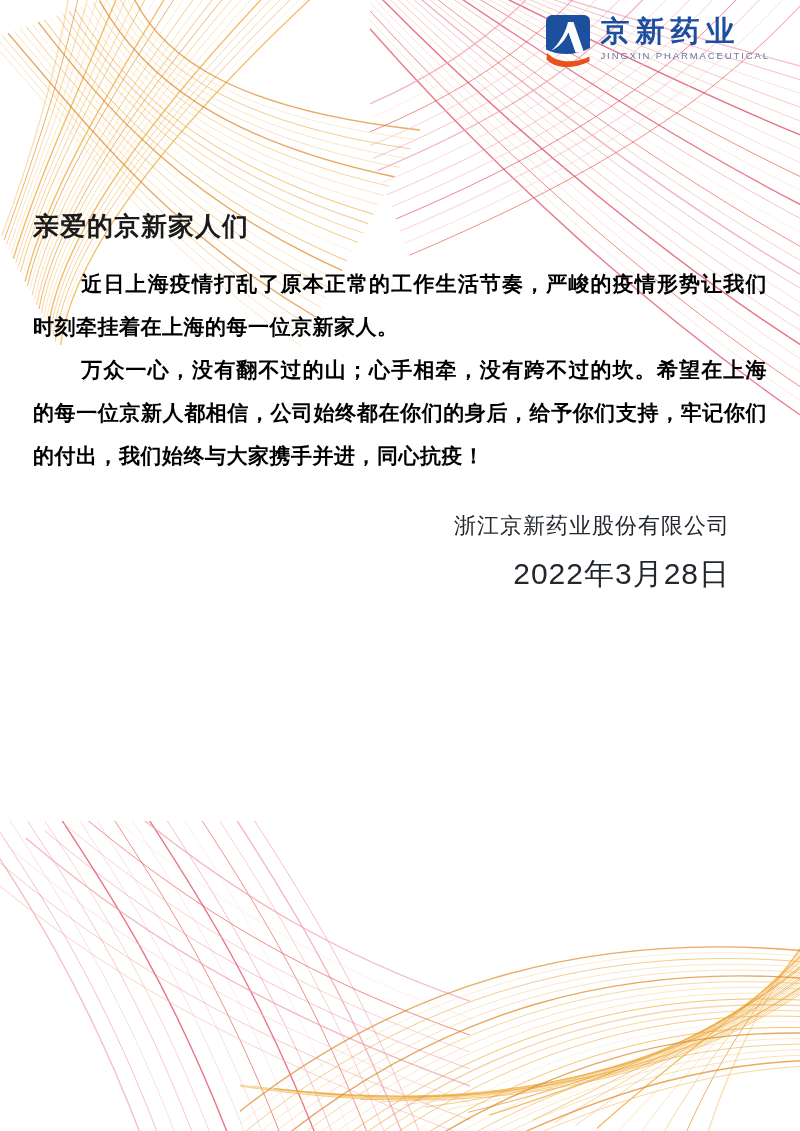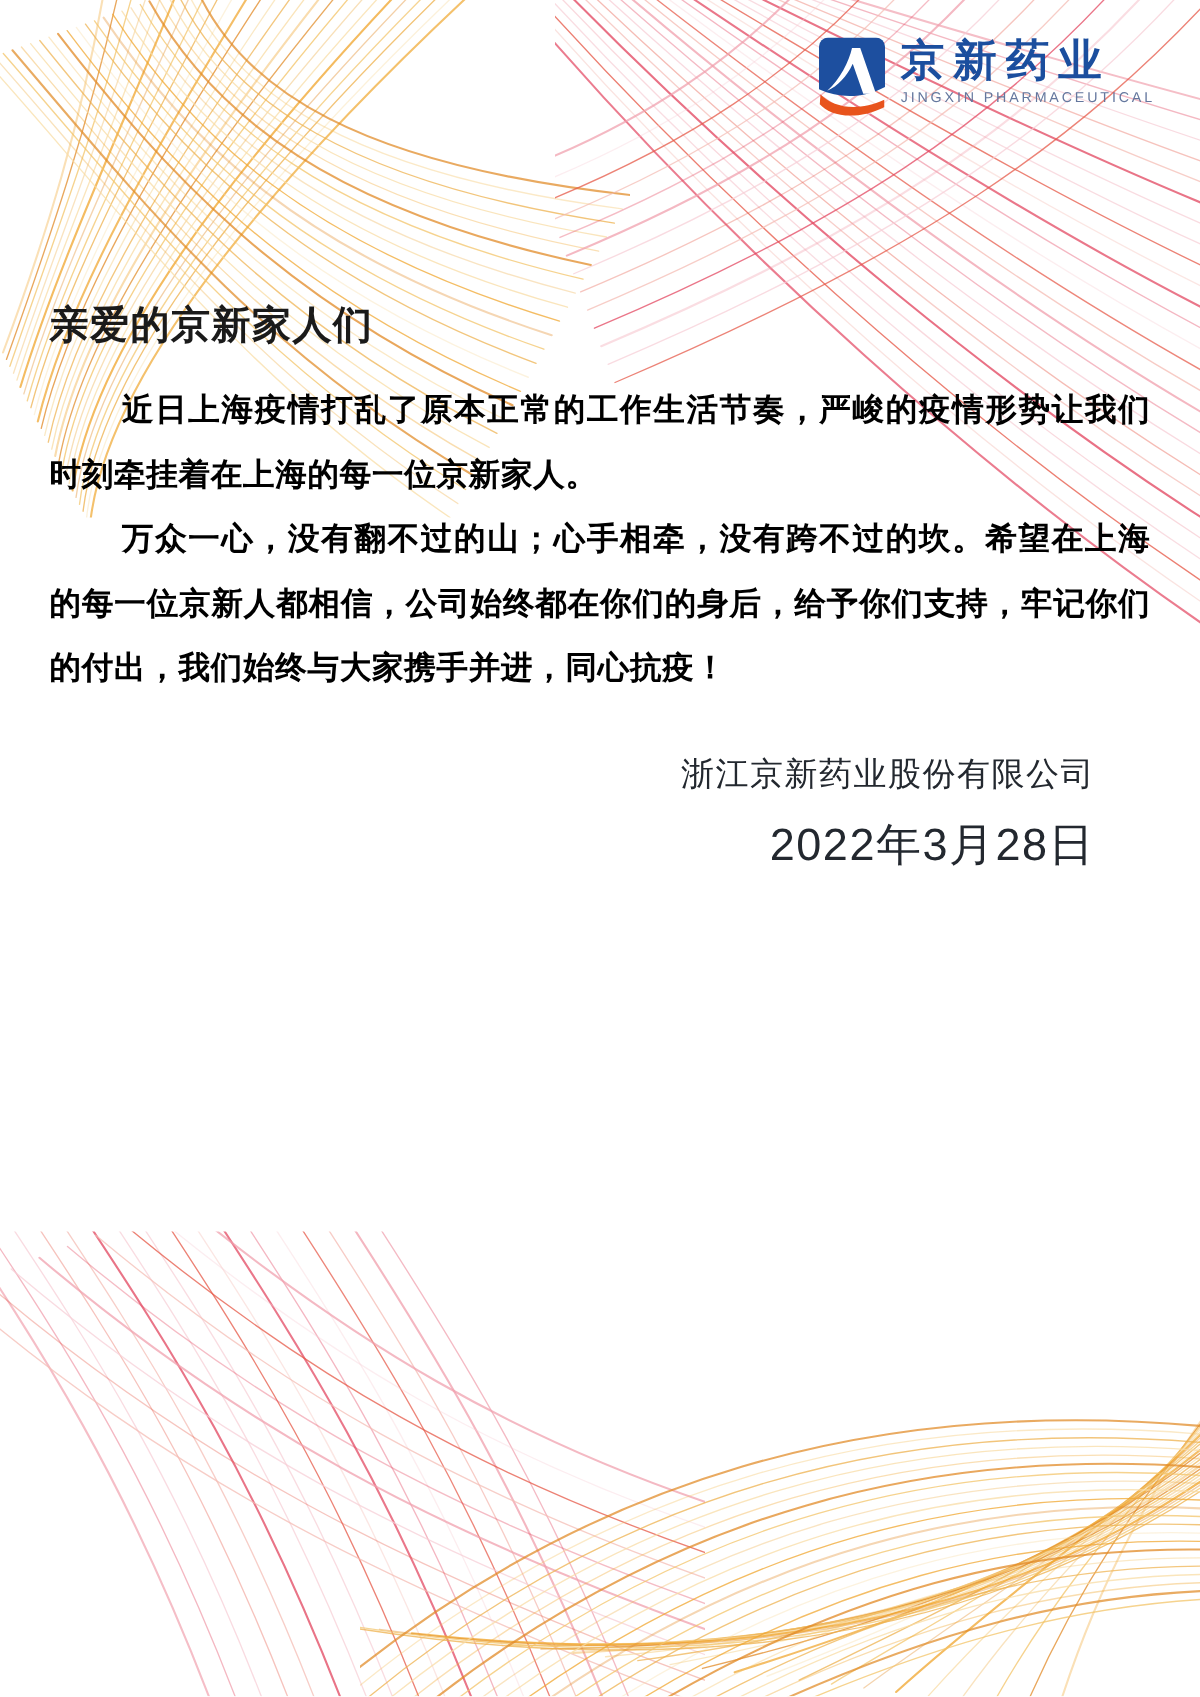--- a/index.html
+++ b/index.html
@@ -13,40 +13,40 @@
   
   .decor{position:absolute;z-index:0;pointer-events:none;}
   #decor-tl{left:0;top:0;}
   #decor-tr{right:0;top:0;}
   #decor-bl{left:0;bottom:0;}
   #decor-br{right:0;bottom:0;}
   .decor path{fill:none;stroke-linecap:round;}
 
   
   .logo{
-    position:absolute;top:25px;right:30px;z-index:2;
+    position:absolute;top:15px;right:30px;z-index:2;
     display:flex;align-items:flex-start;gap:10px;
   }
   .logo-text{display:flex;flex-direction:column;align-items:flex-start;}
   .logo-cn{
     font-size:29px;font-weight:bold;color:#1b4e9e;
     letter-spacing:6px;line-height:32px;white-space:nowrap;
   }
   .logo-en{
     font-size:9.5px;color:#64779e;letter-spacing:1.9px;
     margin-top:3px;white-space:nowrap;
   }
 
   
   .content{
     position:absolute;left:33px;right:33px;top:194px;z-index:1;
   }
   .salutation{
     font-size:26px;line-height:40px;font-weight:bold;color:#1a1a1a;
-    margin:2px 0 16px 0;letter-spacing:1px;
+    margin:12px 0 16px 0;letter-spacing:1px;
   }
   .body-text p{
     margin:0;
     font-size:21px;line-height:43px;color:#000000;
     text-align:justify;text-indent:2.3em;letter-spacing:0.5px;font-weight:bold;
   }
   .signature{
     margin-top:36px;text-align:right;padding-right:37px;color:#23282f;
   }
   .sig-company{font-size:22px;line-height:26px;letter-spacing:1px;margin:0;}

